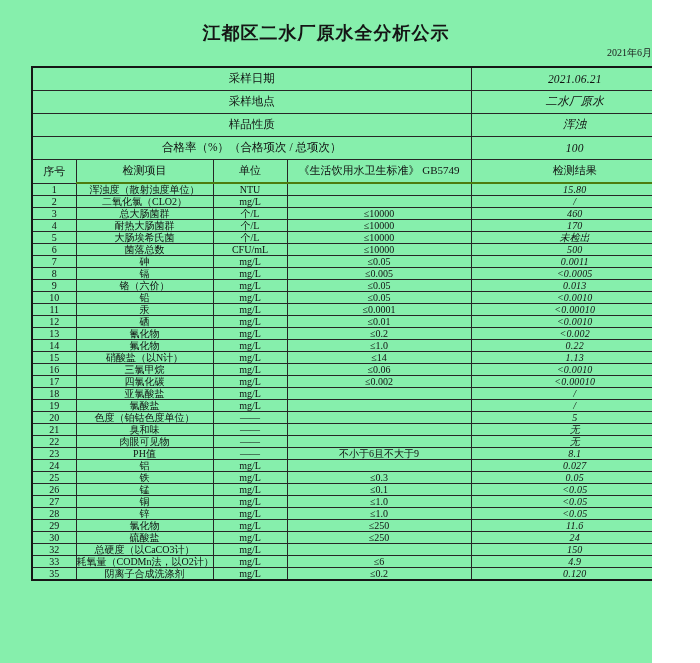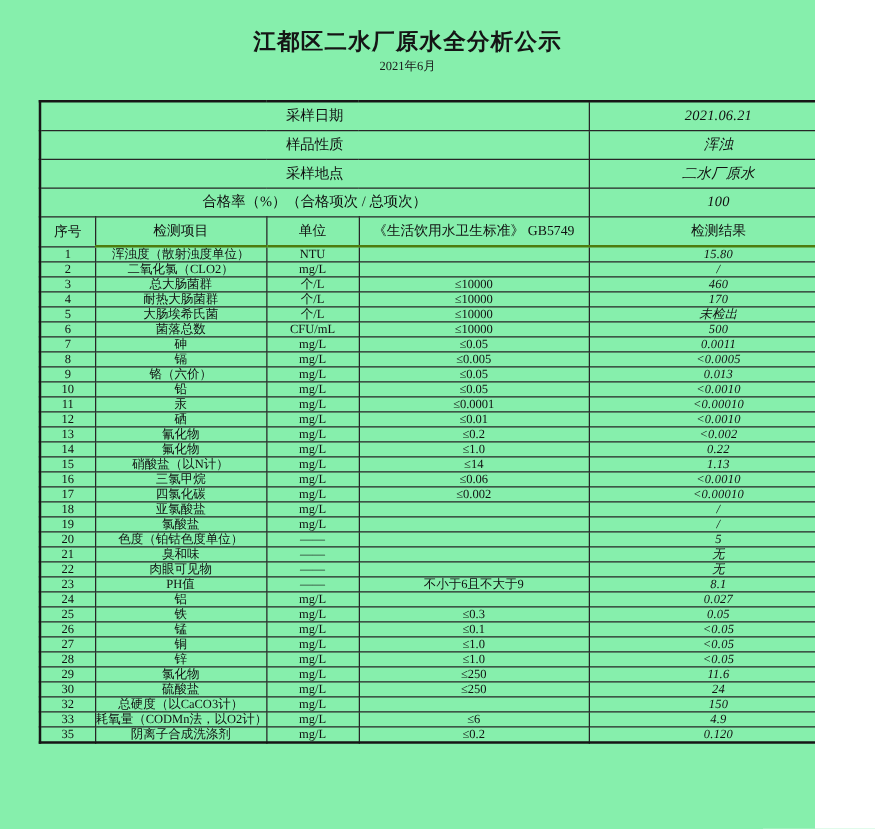--- a/index.html
+++ b/index.html
@@ -18,30 +18,30 @@
   .title {
     padding-top: 21px;
     text-align: center;
     font-family: "Liberation Sans", sans-serif;
     font-size: 18px;
     font-weight: bold;
     letter-spacing: 1px;
     color: #151515;
   }
   .subtitle {
-    text-align: center;
+    text-align: right;
     font-size: 10px;
     margin-top: 1px;
     color: #1a1a1a;
   }
   table.report {
     border-collapse: collapse;
     table-layout: fixed;
     margin-left: 31px;
-    margin-top: 20px;
+    margin-top: 6px;
     width: 647px;
     border: 2px solid #161616;
   }
   table.report td {
     border: 1px solid #262626;
     padding: 0;
     text-align: center;
     vertical-align: middle;
     overflow: hidden;
     white-space: nowrap;
@@ -93,26 +93,26 @@
       <col style="width:74px">
       <col style="width:184px">
       <col style="width:208px">
     </colgroup>
     <tbody id="report-body">
       <tr class="info-row">
         <td class="info-label" colspan="4">采样日期</td>
         <td class="info-value">2021.06.21</td>
       </tr>
       <tr class="info-row">
+        <td class="info-label" colspan="4">采样地点</td>
+        <td class="info-value">二水厂原水</td>
+      </tr>
+      <tr class="info-row">
         <td class="info-label" colspan="4">样品性质</td>
         <td class="info-value">浑浊</td>
-      </tr>
-      <tr class="info-row">
-        <td class="info-label" colspan="4">采样地点</td>
-        <td class="info-value">二水厂原水</td>
       </tr>
       <tr class="info-row">
         <td class="info-label" colspan="4">合格率（%）（合格项次 / 总项次）</td>
         <td class="info-value">100</td>
       </tr>
       <tr class="head-row">
         <td class="col-no">序号</td>
         <td>检测项目</td>
         <td>单位</td>
         <td>《生活饮用水卫生标准》 GB5749</td>

